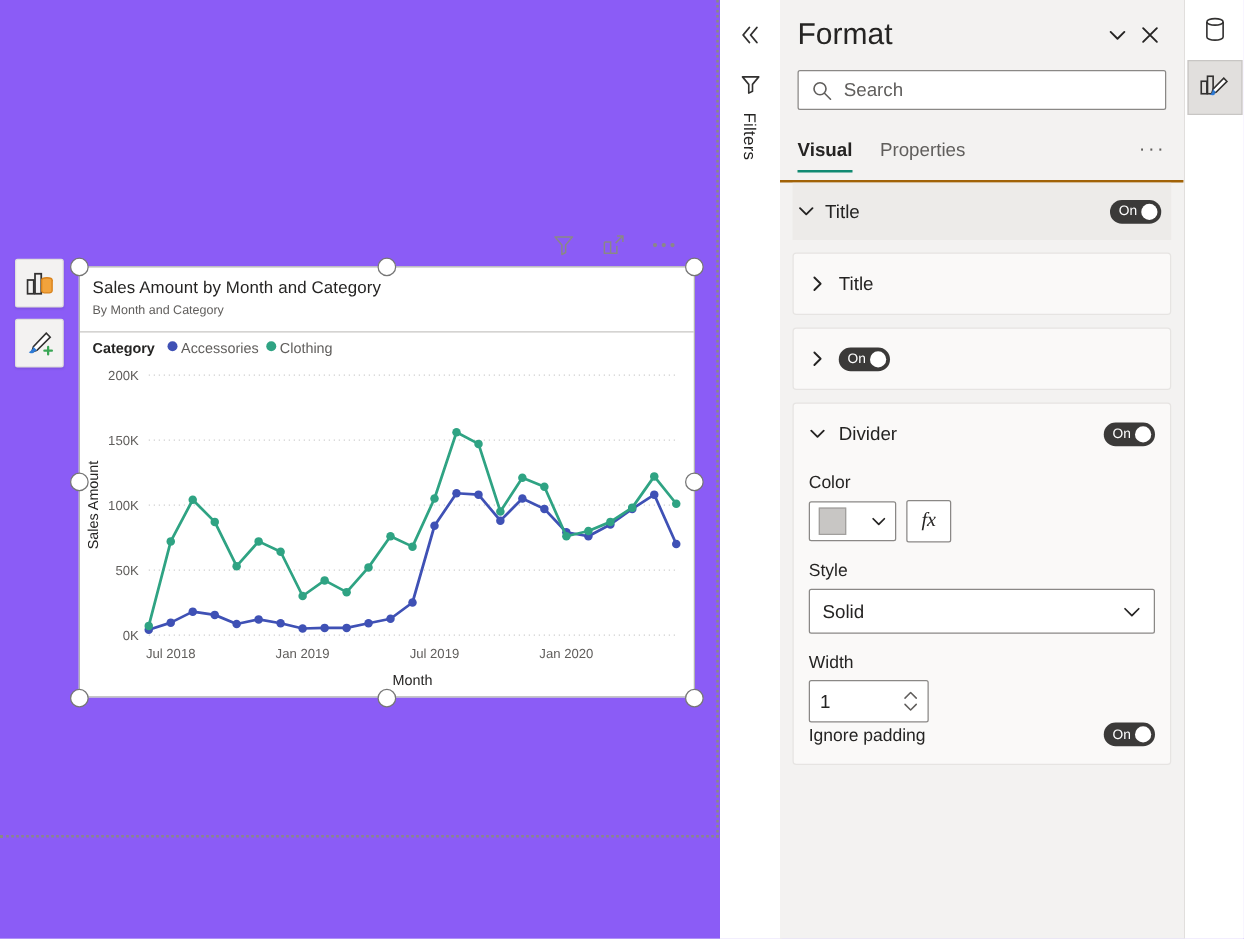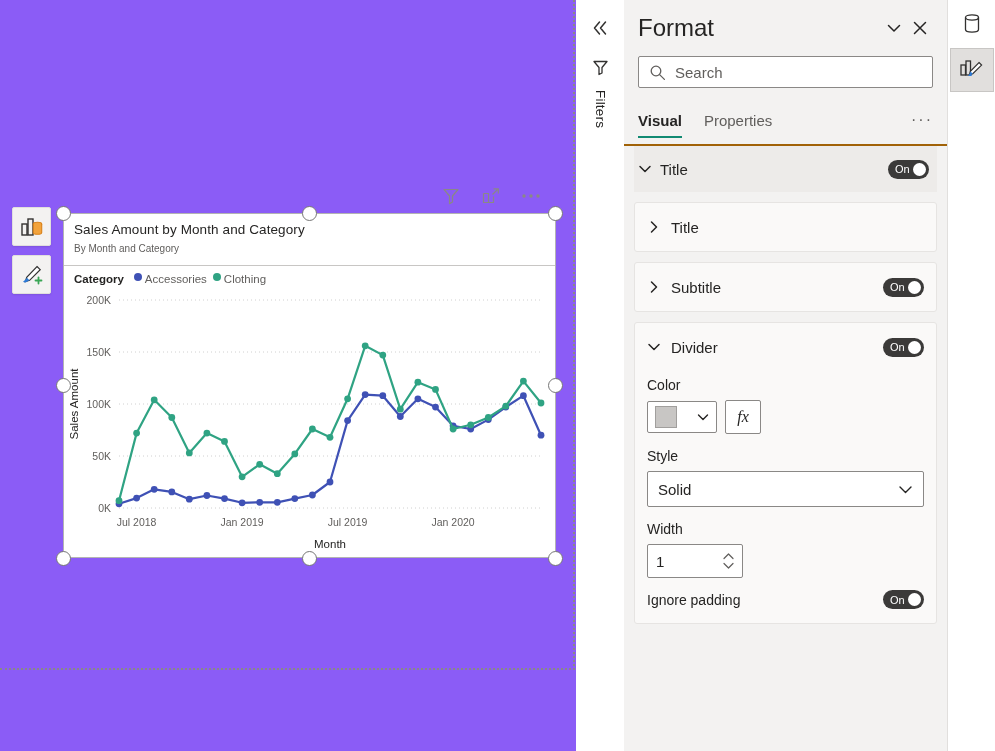--- a/index.html
+++ b/index.html
@@ -176,21 +176,21 @@
     width:100%;height:36px;background:#ffffff;border:1px solid #8a8886;border-radius:2px;
     display:flex;align-items:center;justify-content:space-between;padding:0 10px;
     box-sizing:border-box;font-size:15px;color:#252423;cursor:pointer;
   }
   .spinner{
     width:96px;height:34px;background:#ffffff;border:1px solid #8a8886;border-radius:2px;
     display:flex;align-items:center;justify-content:space-between;padding:0 8px;
     box-sizing:border-box;font-size:15px;color:#252423;
   }
   .spin-arrows{display:flex;flex-direction:column;gap:2px;cursor:pointer;color:#605e5c;}
-  .inline-row{display:flex;align-items:center;gap:8px;margin-top:12px;}
+  .inline-row{display:flex;align-items:center;gap:8px;}
   .inline-row .field-label{margin:0;flex:1;}
 
   
   .right-rail{
     position:absolute;left:947px;top:0;width:48px;height:751px;background:#ffffff;
     border-left:1px solid #e1dfdd;
   }
   .rail-btn{
     width:44px;height:44px;margin:2px auto 0 auto;display:flex;align-items:center;
     justify-content:center;cursor:pointer;
@@ -418,21 +418,20 @@
             </svg>
             <span class="card-title">Title</span>
           </div>
         </div>
 
         <div class="card">
           <div class="card-header">
             <svg width="14" height="14" viewBox="0 0 14 14">
               <path d="M4.5 2L9.5 7l-5 5" fill="none" stroke="#252423" stroke-width="1.5" stroke-linecap="round" stroke-linejoin="round"></path>
             </svg>
-            <span class="card-title">Subtitle</span>
             <span class="toggle">
               <span class="toggle-text">On</span>
               <span class="toggle-knob"></span>
             </span>
           </div>
         </div>
 
         <div class="card">
           <div class="card-header">
             <svg width="14" height="14" viewBox="0 0 14 14">

